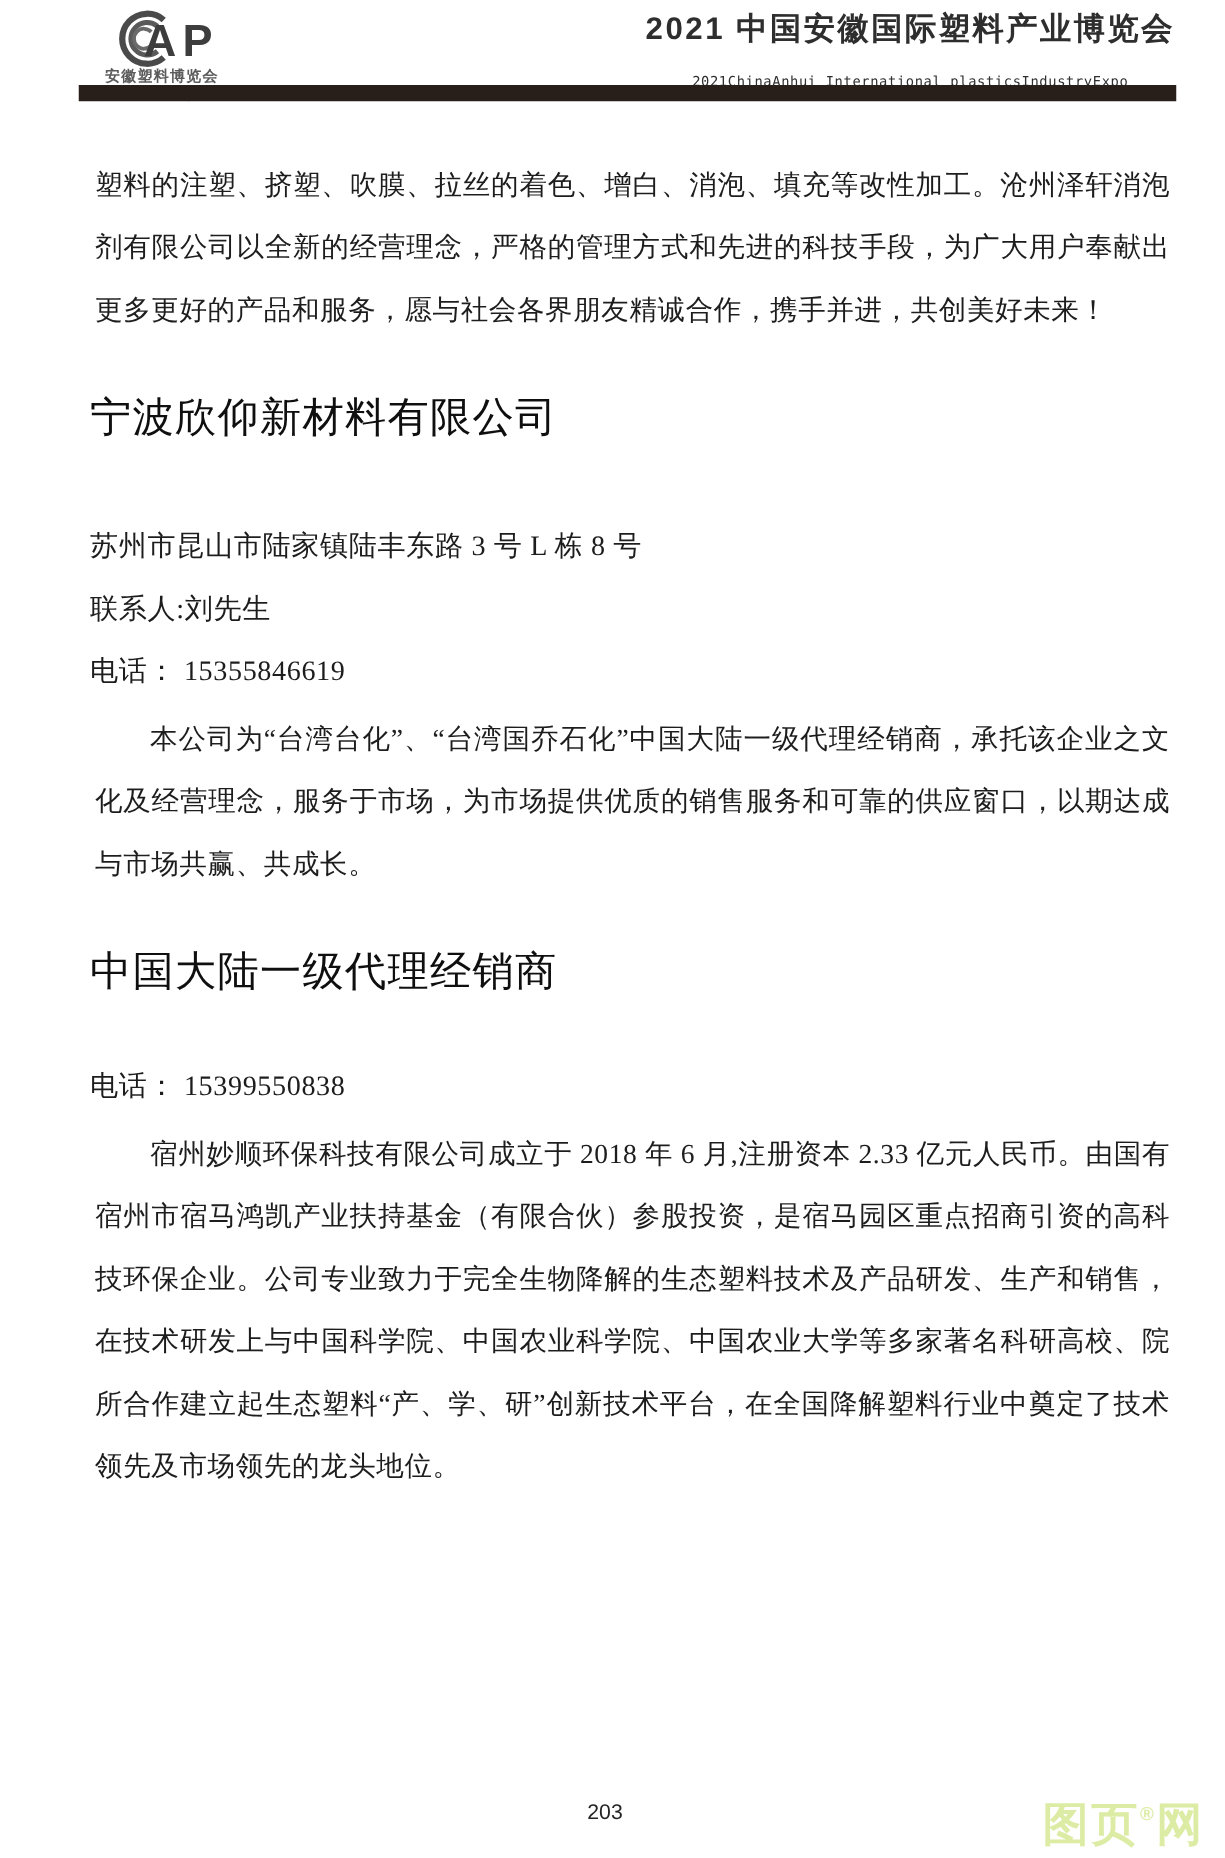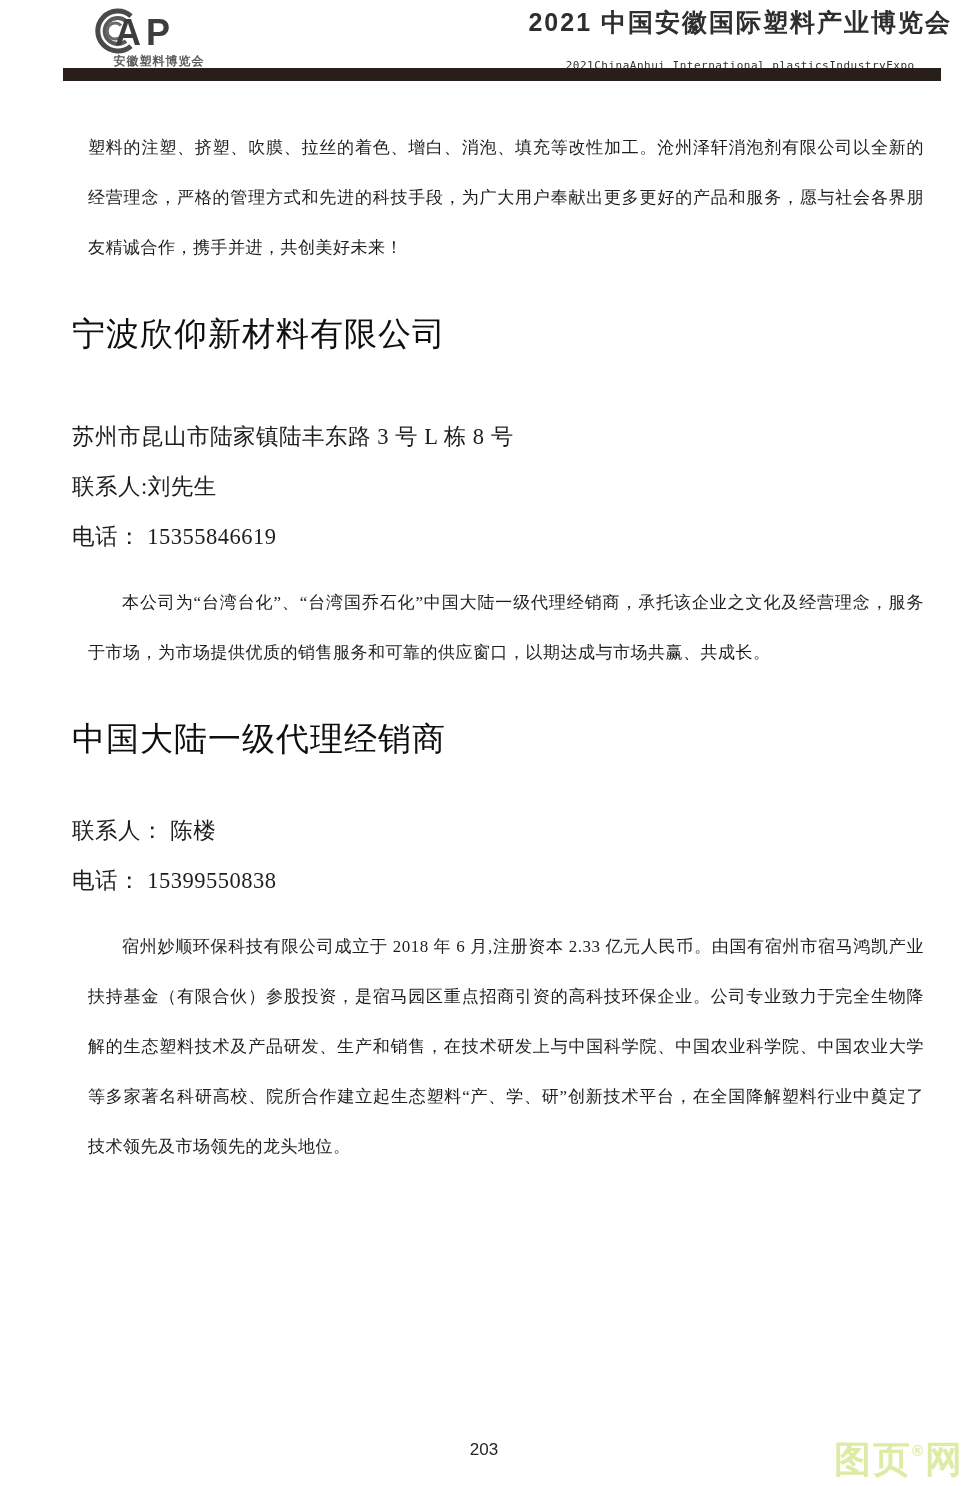--- a/index.html
+++ b/index.html
@@ -3,32 +3,32 @@
 <meta charset="utf-8">
 <style>
   html,body{margin:0;padding:0;background:#ffffff;}
   .page{position:relative;width:980px;height:1486px;background:#ffffff;overflow:hidden;
         font-family:"Liberation Serif","DejaVu Serif",serif;color:#1d1d1d;}
 
   
   .logo{position:absolute;left:84px;top:4px;width:150px;}
   .logo svg{display:block;}
   .logo-cn{font-family:"Liberation Sans",sans-serif;font-weight:bold;font-size:12px;
-           color:#5c5c5c;letter-spacing:1px;margin-top:-3px;text-align:center;}
+           color:#5c5c5c;letter-spacing:1px;margin-top:-3px;}
   .logo-en{font-family:"Liberation Sans",sans-serif;font-size:8.5px;color:#8e8e8e;margin-top:1px;}
-  .header-title{position:absolute;right:28px;top:6px;text-align:center;}
+  .header-title{position:absolute;right:40px;top:6px;text-align:center;}
   .title-cn{font-family:"Liberation Sans",sans-serif;font-weight:600;font-size:25px;
             color:#2e2e2e;letter-spacing:2px;white-space:nowrap;}
   .title-en{font-family:"DejaVu Sans Mono",monospace;font-size:11px;color:#2f2f2f;
             letter-spacing:0.5px;margin-top:20px;white-space:nowrap;}
   .bar{position:absolute;left:63px;top:68px;width:878px;height:13px;background:#281e1a;}
 
   
   .content{position:absolute;left:72px;right:40px;top:95px;}
-  .body-p{font-size:17px;line-height:50px;text-align:justify;margin:16px;letter-spacing:0.5px;}
+  .body-p{font-size:22px;line-height:50px;text-align:justify;margin:4px;letter-spacing:0.5px;}
   .intro{margin-top:28px;}
   .indent{text-indent:2em;}
   .company-name{font-family:"Liberation Sans",sans-serif;font-weight:normal;font-size:33px;
                 color:#0f0f0f;margin:38px 0 0 0;line-height:46px;letter-spacing:1px;}
   .info-block{margin-top:55px;}
   .info-block.tight{margin-top:44px;}
   .info-line{font-size:22.5px;line-height:50px;letter-spacing:0.5px;}
 
   
   .page-number{position:absolute;bottom:26px;left:0;right:12px;text-align:center;
@@ -68,21 +68,20 @@
     <h2 class="company-name">宁波欣仰新材料有限公司</h2>
     <div class="info-block">
       <div class="info-line">苏州市昆山市陆家镇陆丰东路 3 号 L 栋 8 号</div>
       <div class="info-line">联系人:刘先生</div>
       <div class="info-line">电话： 15355846619</div>
     </div>
     <p class="body-p indent">本公司为“台湾台化”、“台湾国乔石化”中国大陆一级代理经销商，承托该企业之文化及经营理念，服务于市场，为市场提供优质的销售服务和可靠的供应窗口，以期达成与市场共赢、共成长。</p>
 
     <h2 class="company-name">中国大陆一级代理经销商</h2>
     <div class="info-block tight">
-      <div class="info-line">联系人： 陈楼</div>
       <div class="info-line">电话： 15399550838</div>
     </div>
     <p class="body-p indent">宿州妙顺环保科技有限公司成立于 2018 年 6 月,注册资本 2.33 亿元人民币。由国有宿州市宿马鸿凯产业扶持基金（有限合伙）参股投资，是宿马园区重点招商引资的高科技环保企业。公司专业致力于完全生物降解的生态塑料技术及产品研发、生产和销售，在技术研发上与中国科学院、中国农业科学院、中国农业大学等多家著名科研高校、院所合作建立起生态塑料“产、学、研”创新技术平台，在全国降解塑料行业中奠定了技术领先及市场领先的龙头地位。</p>
 
   </div>
 
   <div class="page-number">203</div>
 
   <div class="watermark" style="color: rgb(220, 236, 164);"><span>图页</span><span class="reg">®</span><span>网</span></div>
 

